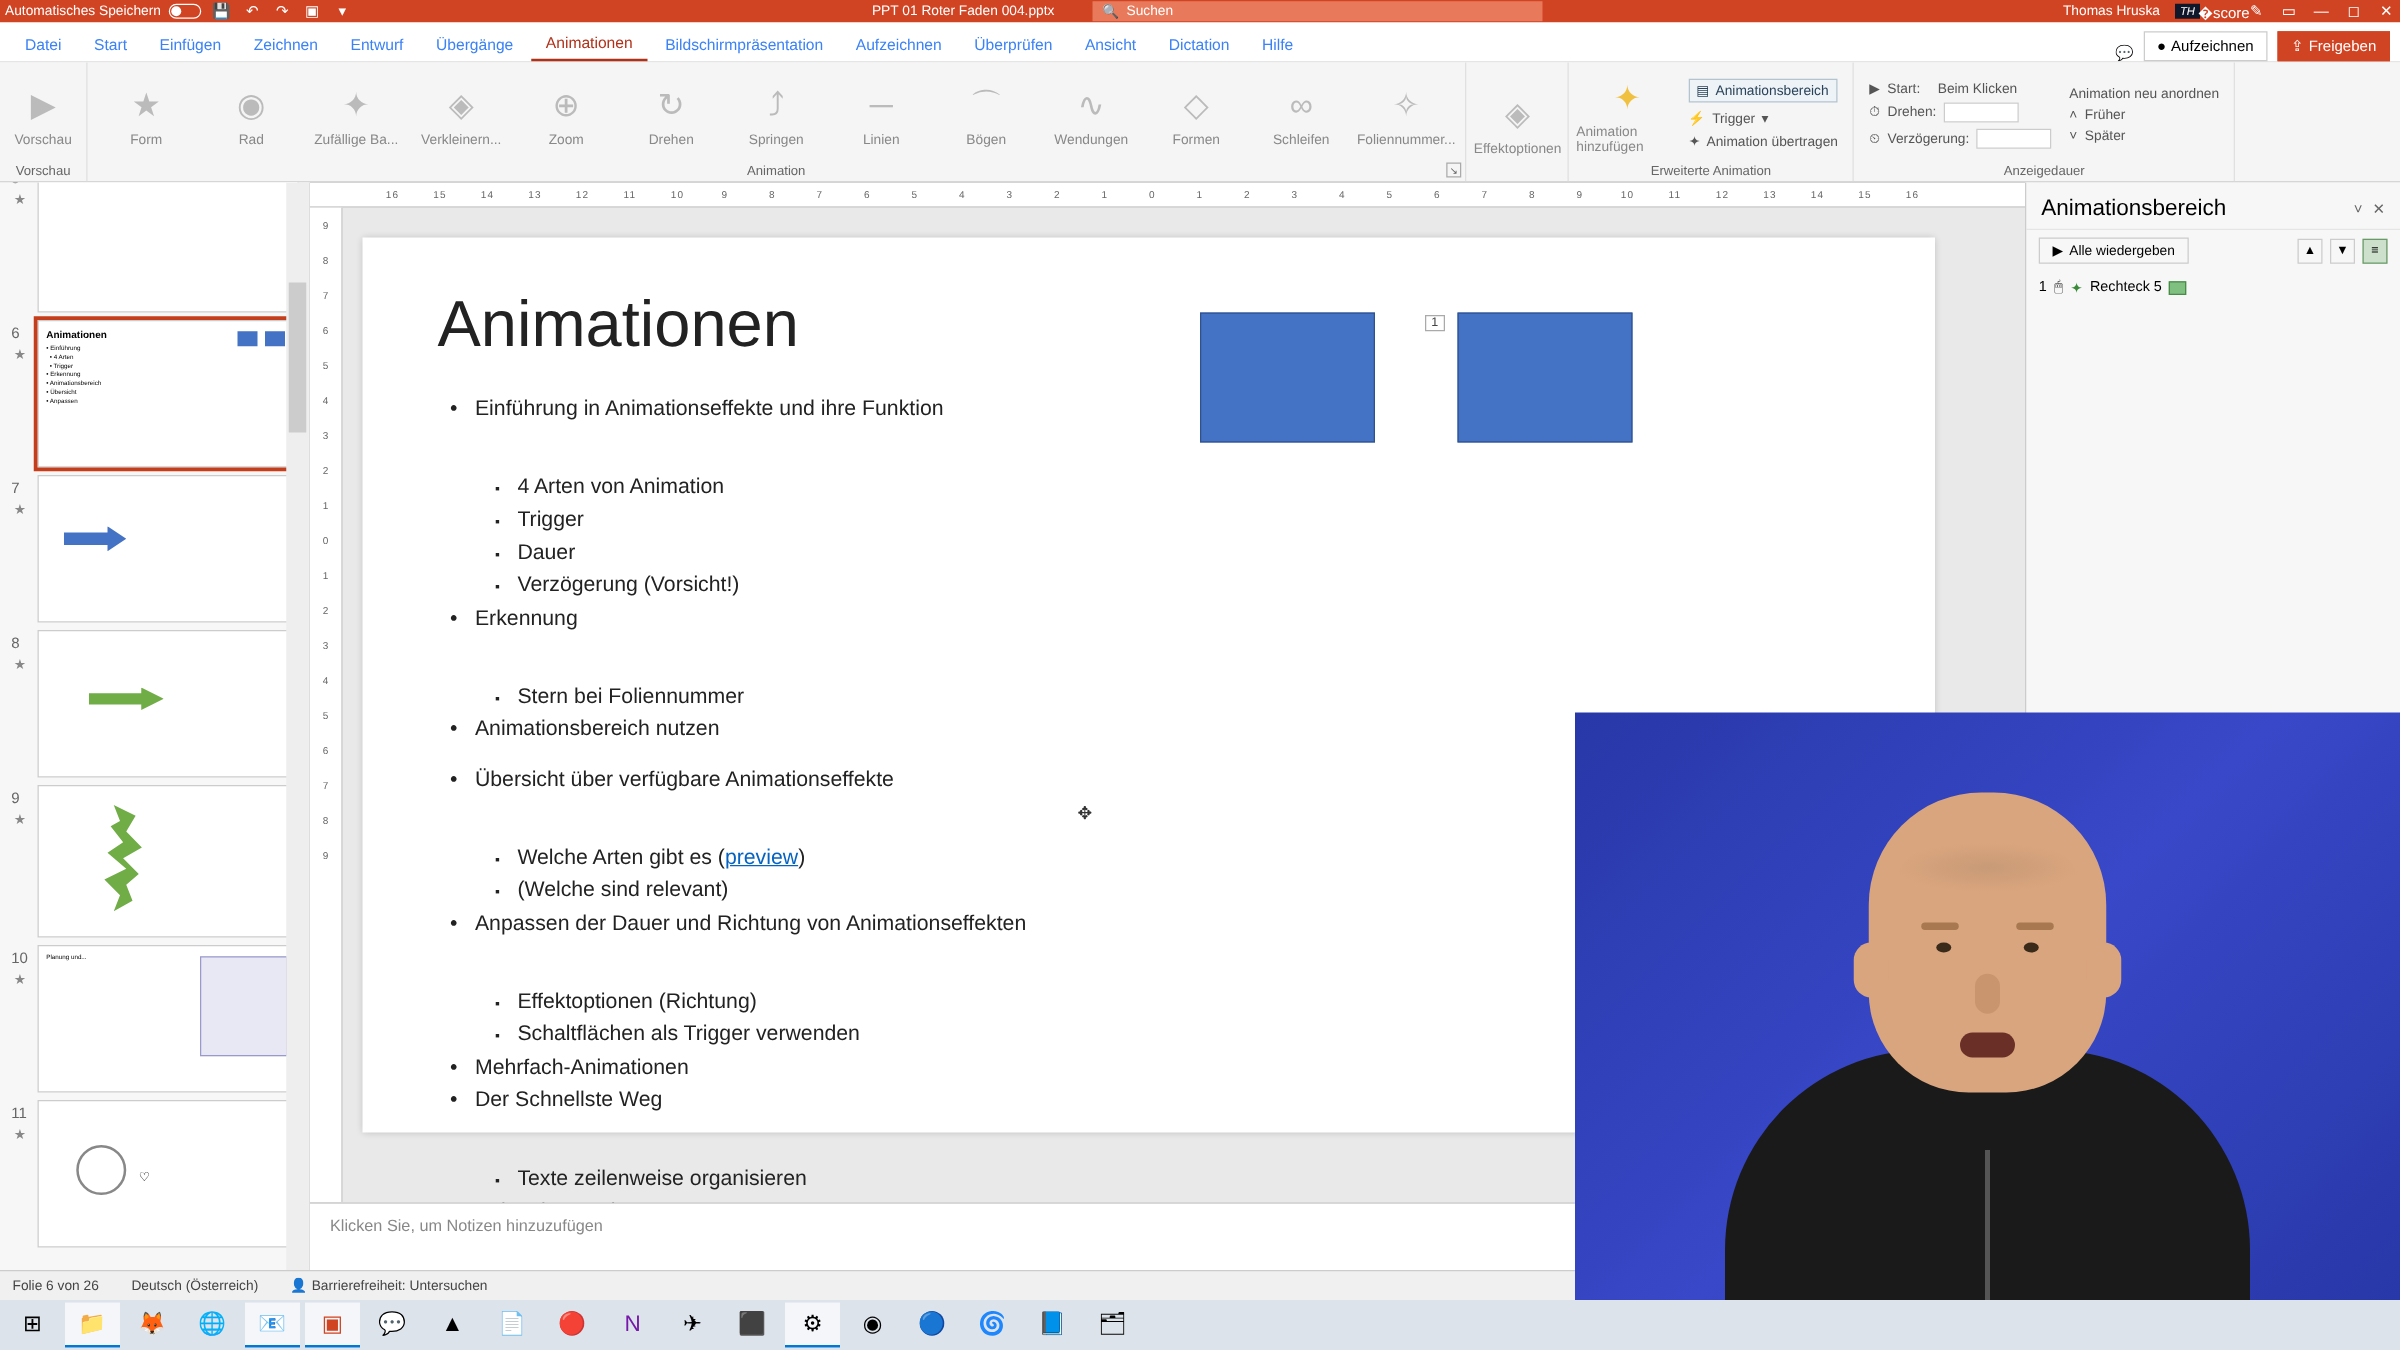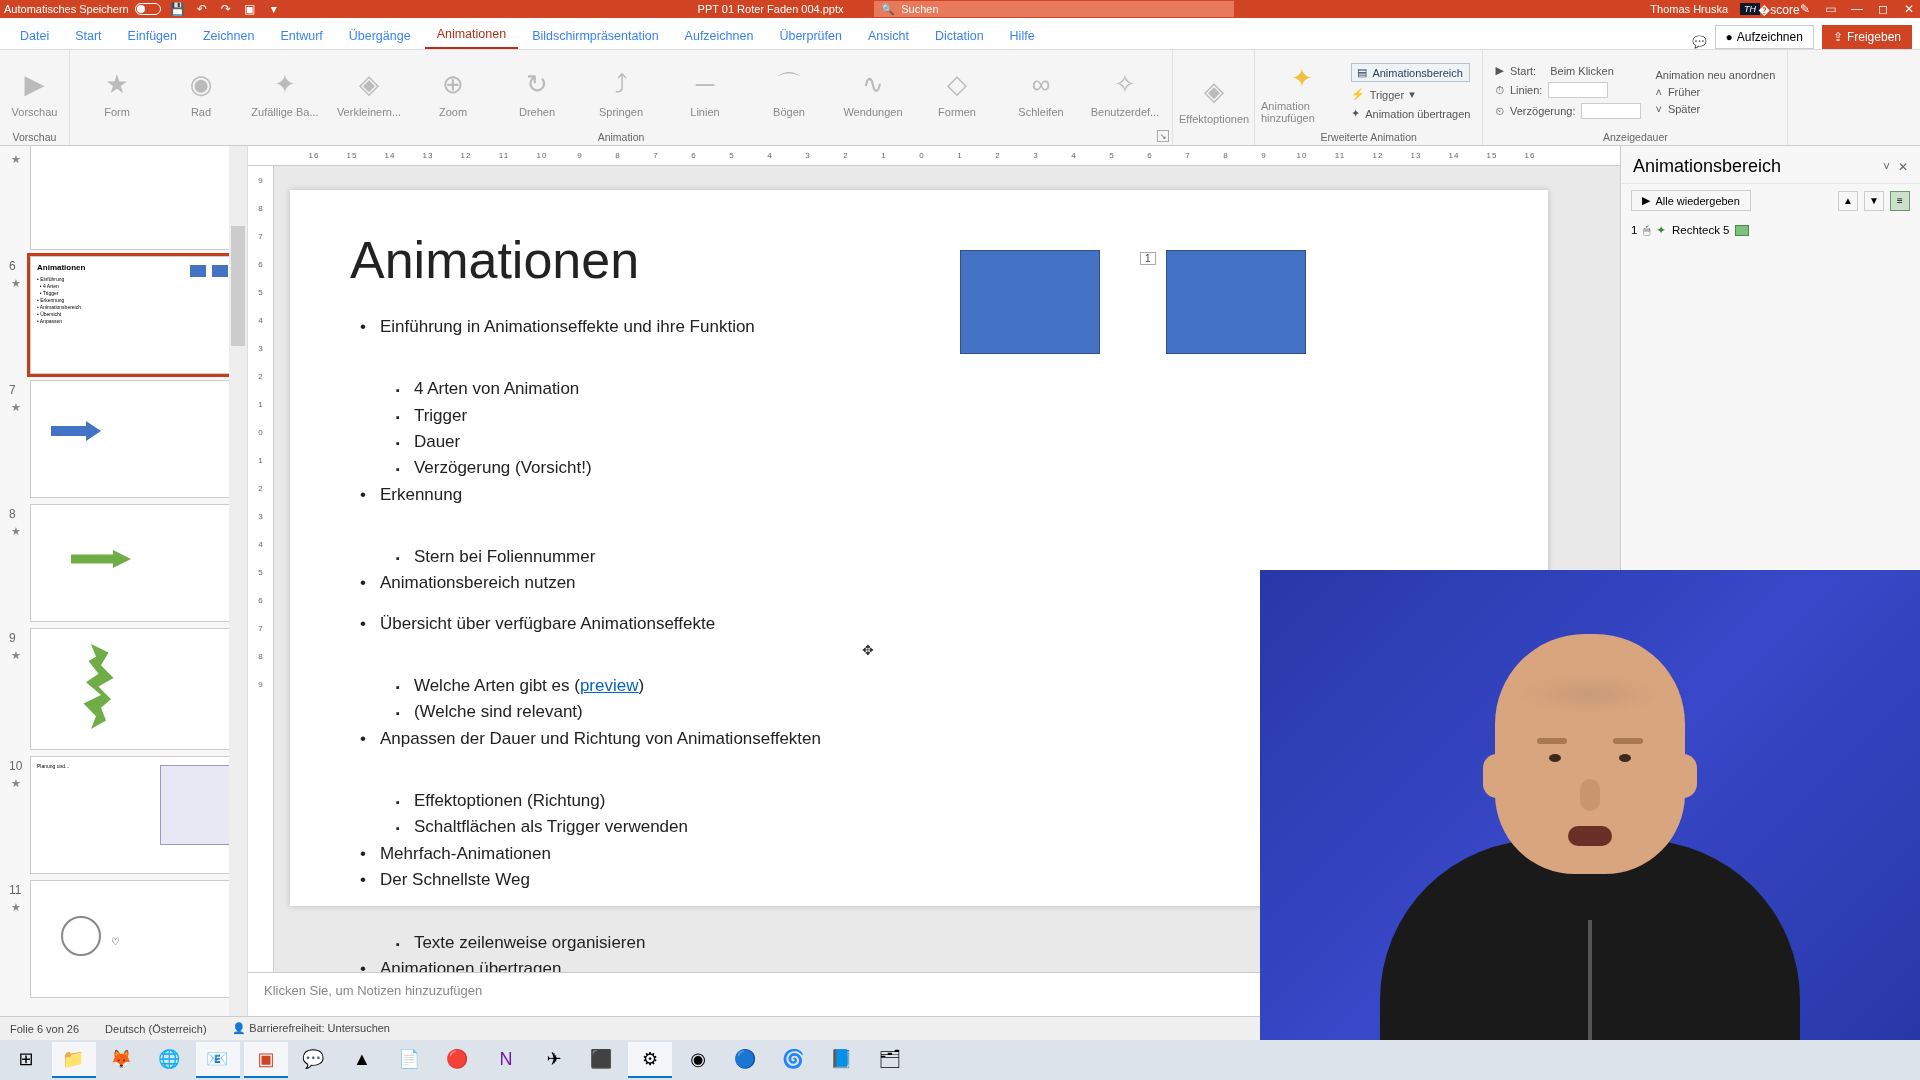--- a/index.html
+++ b/index.html
@@ -64,21 +64,21 @@
 .slide ul { list-style:none; font-size:17px; line-height:1.55; color:#222; }
 .slide ul li::before { content:"•"; margin-right:14px; }
 .slide ul.lvl1 > li { padding-left:10px; }
 .slide ul.lvl2 { margin-left:46px;margin-top:36px; }
 .slide ul.lvl2 > li::before { content:"▪"; font-size:11px; margin-right:14px; }
 .slide .author { margin-top:60px; margin-left:100px; font-size:24px; }
 .blue-rect { position:absolute; background:#4472c4; border:1px solid #2f528f; }
 .anim-tag { position:absolute; border:1px solid #aaa; background:#fff; font-size:10px; padding:0 4px; color:#444; }
 .move-cursor { position:absolute; font-size:14px; color:#333; }
 
-.notes { height:44px; background:#fff; border-top:1px solid #ccc; padding:10px 16px; font-size:13px; color:#888; }
+.notes { height:54px; background:#fff; border-top:1px solid #ccc; padding:10px 16px; font-size:13px; color:#888; }
 
 
 .anim-pane { width:300px; border-left:1px solid #ccc; background:#f7f7f7; display:flex; flex-direction:column; font-size:12px; }
 .anim-pane-head { padding:10px 12px 6px 12px; font-size:18px; display:flex; align-items:center; justify-content:space-between; border-bottom:1px solid #e5e5e5; }
 .anim-pane-head .ctrls { display:flex; gap:8px; font-size:12px; color:#666; }
 .anim-pane-tools { display:flex; padding:6px 10px; gap:6px; align-items:center; }
 .anim-pane-tools .play { border:1px solid #ccc; padding:3px 10px; font-size:11px; display:flex; align-items:center; gap:5px; }
 .anim-pane-tools .smallbtn { width:20px; height:20px; border:1px solid #ccc; display:flex; align-items:center; justify-content:center; font-size:10px; }
 .anim-pane-tools .smallbtn.active { background:#cde0cc; border-color:#6a9a68; }
 .anim-list { padding:4px 10px; }
@@ -222,21 +222,21 @@
         <div class="rib-big">
           <div class="ic">◇</div>
           <span>Formen</span>
         </div>
         <div class="rib-big">
           <div class="ic">∞</div>
           <span>Schleifen</span>
         </div>
         <div class="rib-big">
           <div class="ic">✧</div>
-          <span>Benutzerdef...</span>
+          <span>Foliennummer...</span>
         </div>
       </div>
     <div class="ribbon-group-label">Animation</div>
     <div class="dialog-launcher">↘</div>
   </div>
   <div class="ribbon-group" style="width:82px">
     <div class="ribbon-items">
         <div class="rib-big">
           <div class="ic">◈</div>
           <span>Effektoptionen</span>
@@ -254,21 +254,21 @@
         <div class="adv-row">⚡ <span>Trigger</span> ▾</div>
         <div class="adv-row">✦ <span>Animation übertragen</span></div>
       </div>
     </div>
     <div class="ribbon-group-label">Erweiterte Animation</div>
   </div>
   <div class="ribbon-group">
     <div class="ribbon-items">
       <div class="timing-col">
         <div class="timing-row">▶ <span>Start:</span> <span style="margin-left:8px">Beim Klicken</span></div>
-        <div class="timing-row">⏱ <span>Linien:</span> <span class="field"></span></div>
+        <div class="timing-row">⏱ <span>Drehen:</span> <span class="field"></span></div>
         <div class="timing-row">⏲ <span>Verzögerung:</span> <span class="field"></span></div>
       </div>
       <div class="timing-col">
         <div class="timing-row">Animation neu anordnen</div>
         <div class="timing-row">˄ <span>Früher</span></div>
         <div class="timing-row">˅ <span>Später</span></div>
       </div>
     </div>
     <div class="ribbon-group-label">Anzeigedauer</div>
   </div>

